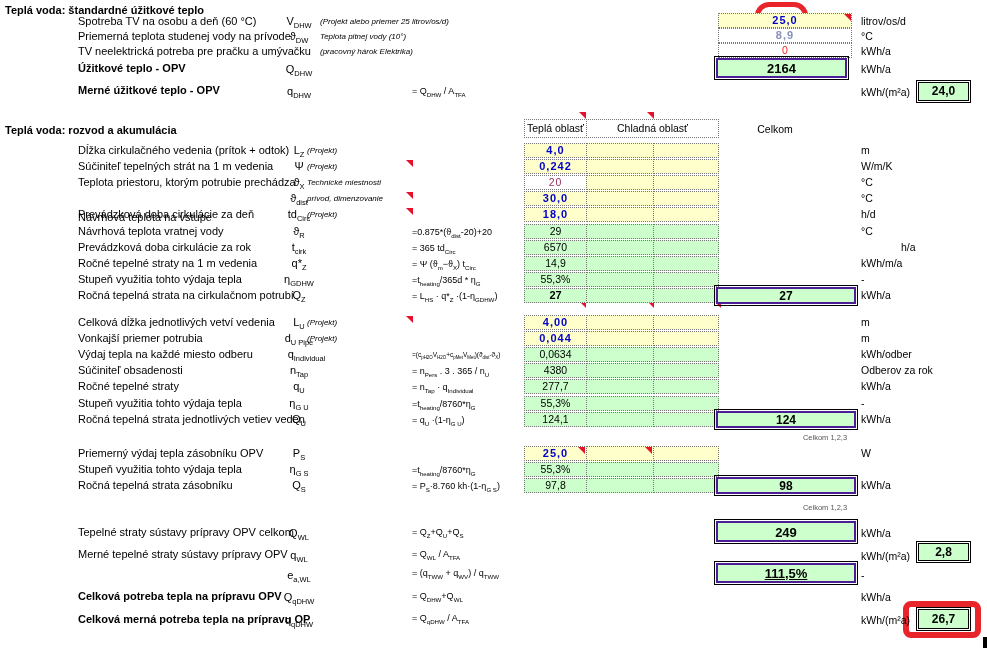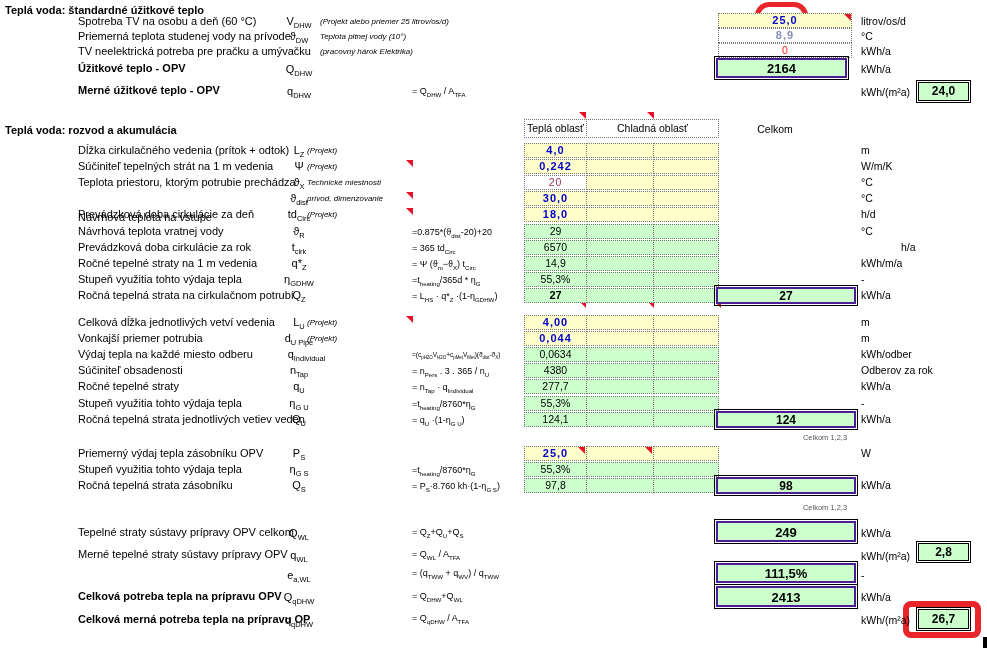--- a/index.html
+++ b/index.html
@@ -237,25 +237,24 @@
     <div class="frm" style="left: 412px; top: 527px;">= Q<sub>Z</sub>+Q<sub>U</sub>+Q<sub>S</sub></div>
     <div class="box" style="left: 716px; top: 521px; width: 140px; height: 21px; line-height: 19px;">249</div>
     <div class="unit" style="left: 861px; top: 527px;">kWh/a</div>
     <div class="lbl" style="left: 78px; top: 548px;">Merné tepelné straty sústavy prípravy OPV</div>
     <div class="sym" style="left: 240px; top: 549px; width: 118px;">q<sub>WL</sub></div>
     <div class="frm" style="left: 412px; top: 549px;">= Q<sub>WL</sub> / A<sub>TFA</sub></div>
     <div class="sidebox" style="left: 918px; top: 543px; width: 51px; height: 18px; line-height: 16px;">2,8</div>
     <div class="unit" style="left: 861px; top: 550px;">kWh/(m²a)</div>
     <div class="sym" style="left: 240px; top: 569px; width: 118px;">e<sub>a,WL</sub></div>
     <div class="frm" style="left: 412px; top: 568px;">= (q<sub>TWW</sub> + q<sub>WV</sub>) / q<sub>TWW</sub></div>
-    <div class="box" style="left: 716px; top: 563px; width: 140px; height: 20px; line-height: 18px;">111,5%</div>
+    <div class="box" style="left: 716px; top: 563px; width: 140px; height: 20px; line-height: 18px; text-decoration: underline;">111,5%</div>
     <div class="unit" style="left: 861px; top: 569px;">-</div>
     <div class="lbl b" style="left: 78px; top: 590px;">Celková potreba tepla na prípravu OPV</div>
     <div class="sym" style="left: 240px; top: 591px; width: 118px;">Q<sub>qDHW</sub></div>
     <div class="frm" style="left: 412px; top: 591px;">= Q<sub>DHW</sub>+Q<sub>WL</sub></div>
-    <div class="box" style="left: 716px; top: 586px; width: 140px; height: 21px; line-height: 19px;">2413</div>
     <div class="unit" style="left: 861px; top: 591px;">kWh/a</div>
     <div class="lbl b" style="left: 78px; top: 613px;">Celková merná potreba tepla na prípravu OP</div>
     <div class="sym" style="left: 240px; top: 614px; width: 118px;">q<sub>qDHW</sub></div>
     <div class="frm" style="left: 412px; top: 613px;">= Q<sub>qDHW</sub> / A<sub>TFA</sub></div>
     <div class="sidebox" style="left: 918px; top: 609px; width: 51px; height: 20px; line-height: 18px;">26,7</div>
     <div class="unit" style="left: 861px; top: 614px;">kWh/(m²a)</div>
   </div>
 
 </body></html>

